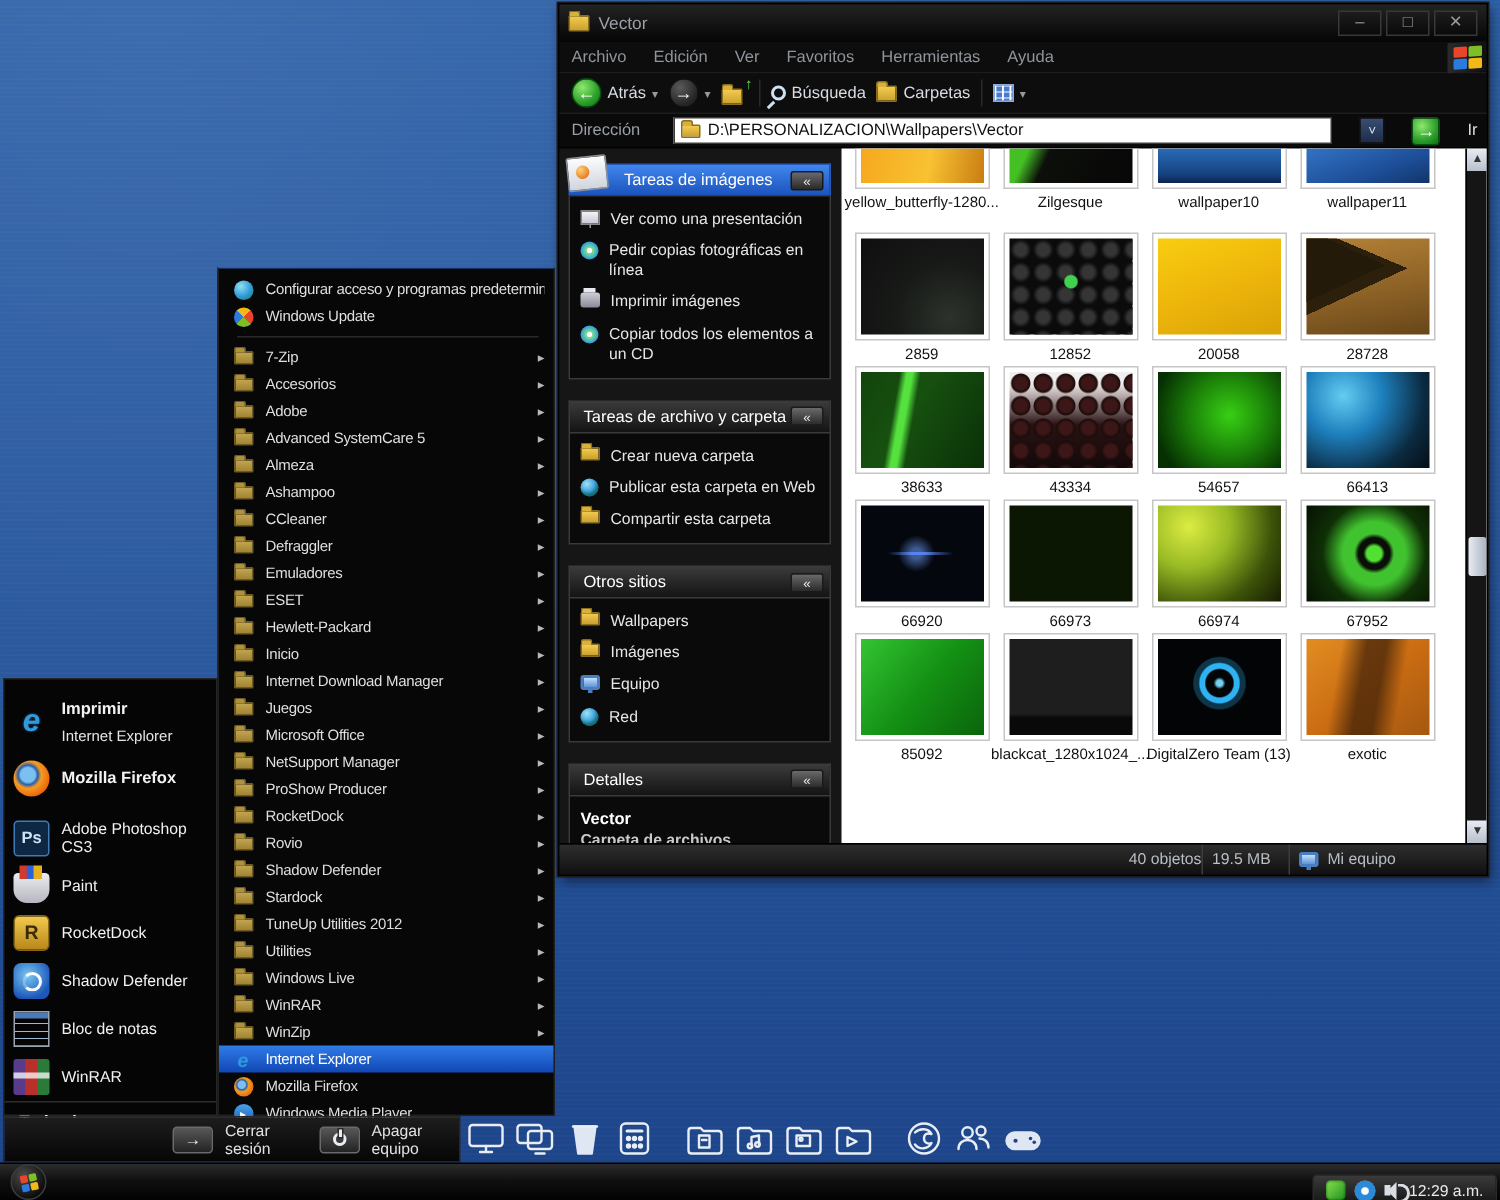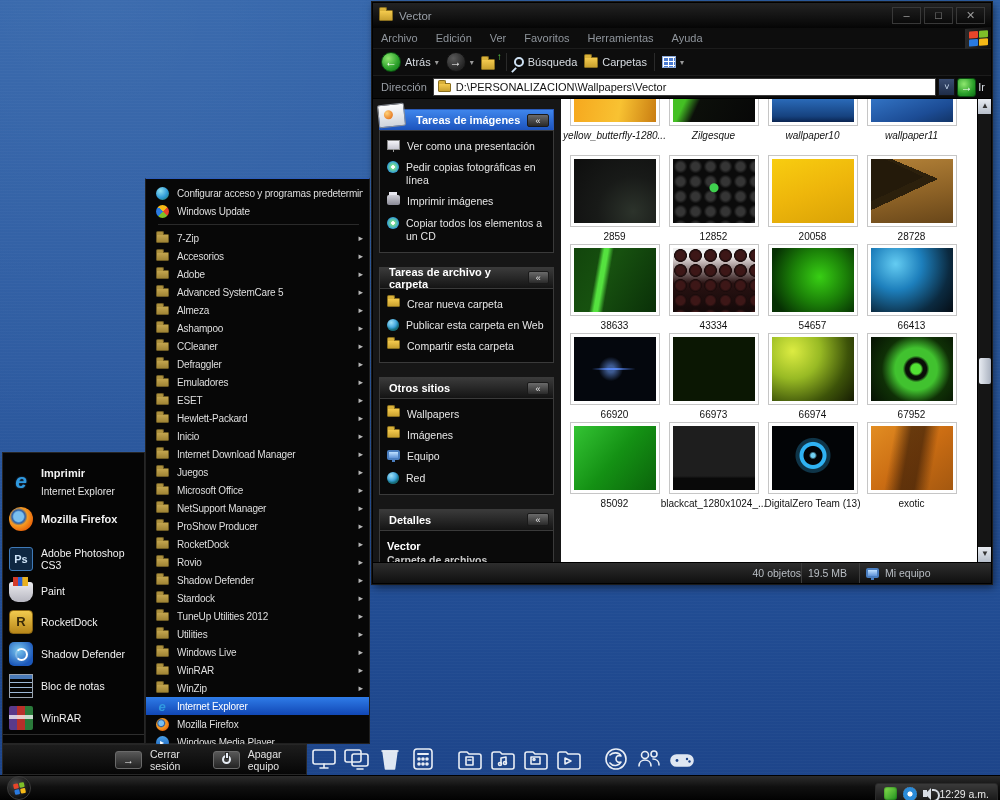--- a/index.html
+++ b/index.html
@@ -43,48 +43,48 @@
   .circ.green{background:radial-gradient(circle at 35% 30%,#8fe86f,#2a9f2a 60%,#0f6f17);border:1px solid #0a4f10;}
   .circ.gray{background:radial-gradient(circle at 35% 30%,#5a5a5a,#242424 70%);border:1px solid #111;}
   .dd{color:#9a9a9a;font-size:8px;}
   .upwrap{position:relative;width:18px;height:15px;}
   .upwrap .ficon{position:absolute;bottom:0;left:0;}
   .upwrap .uparr{position:absolute;right:-3px;top:-4px;color:#5fdf4f;font-size:10px;font-weight:bold;}
   .tsep{width:1px;height:18px;background:#2a2a2a;}
   .mag{width:10px;height:10px;border:2px solid #cfe2f4;border-radius:50%;position:relative;flex:none;}
   .mag::after{content:"";position:absolute;width:2px;height:6px;background:#cfe2f4;transform:rotate(45deg);left:-3px;top:8px;}
   .views{width:14px;height:12px;background:#4a7ad0;border:1px solid #8aa8d8;background-image:linear-gradient(#fff 1px,transparent 1px),linear-gradient(90deg,#fff 1px,transparent 1px);background-size:5px 4px;flex:none;}
-  .addrbar{height:23px;background:#0a0a0a;border-bottom:1px solid #000;display:flex;align-items:center;gap:2px;padding:0 4px;flex:none;}
+  .addrbar{height:23px;background:#0a0a0a;border-bottom:1px solid #000;display:flex;align-items:center;gap:18px;padding:0 4px;flex:none;}
   .addrlabel{color:#9a9fa6;font-size:11px;padding:0 4px;}
   .addrinput{flex:1;height:18px;background:#fff;border:1px solid #3a3a3a;display:flex;align-items:center;gap:5px;padding:0 4px;}
   .addrinput span{font-size:11px;color:#111;}
   .addrdd{width:17px;height:18px;background:linear-gradient(#3a4d72,#1e2c48);border:1px solid #111;color:#cfe0f4;font-size:9px;text-align:center;line-height:17px;}
   .gobtn{width:19px;height:19px;border-radius:3px;background:radial-gradient(circle at 35% 30%,#8fe86f,#2a9f2a 60%,#0f6f17);border:1px solid #0a4f10;color:#fff;text-align:center;line-height:17px;font-size:12px;font-weight:bold;}
   .golabel{color:#d8dde3;font-size:11px;padding-right:2px;}
 
   .contentrow{flex:1;display:flex;min-height:0;}
   
   .taskpane{width:188px;background:#161616;padding:10px 7px 0 6px;flex:none;overflow:hidden;}
   .section{margin-bottom:14px;position:relative;}
   .sechead{height:21px;display:flex;align-items:center;padding:0 4px 0 9px;border:1px solid #3a3a3a;border-bottom:none;background:linear-gradient(#3a3a3a,#141414);}
   .sechead.blue{background:linear-gradient(#3f86ec,#1c53bd);border-color:#2a5ab8;padding-left:36px;}
-  .sechead .st{color:#fff;font-size:11px;font-weight:bold;}
+  .sechead .st{color:#fff;font-size:11px;font-weight:normal;}
   .chev{margin-left:auto;width:22px;height:13px;background:linear-gradient(#6a6a6a,#2a2a2a);border:1px solid #1a1a1a;border-radius:2px;color:#e8e8e8;font-size:9px;line-height:12px;text-align:center;}
   .imgtask-icon{position:absolute;left:-1px;top:-5px;width:27px;height:23px;background:linear-gradient(#fdfdfd,#cfd4dc);border:1px solid #8a8f98;border-radius:2px;transform:rotate(-6deg);z-index:2;}
   .imgtask-icon::after{content:"";position:absolute;left:5px;top:5px;width:9px;height:9px;border-radius:50%;background:radial-gradient(circle at 35% 30%,#ffd27a,#e8812a 70%);}
   .secbody{border:1px solid #3a3a3a;background:#0a0a0a;padding:9px 6px 7px 7px;}
   .titem{display:flex;align-items:flex-start;gap:7px;margin-bottom:8px;cursor:default;}
   .titem:last-child{margin-bottom:2px;}
   .titem span{color:#e6e6e6;font-size:10.5px;line-height:1.25;}
   .dname{color:#fff;font-size:11px;font-weight:bold;}
   .dtype{color:#c9c9c9;font-size:10.5px;margin:2px 0 8px;font-weight:bold;}
 
   
   .files{flex:1;background:#fff;position:relative;overflow:hidden;padding:0 14px 0 4px;}
-  .prow{display:flex;margin-bottom:14px;font-style:italic;}
+  .prow{display:flex;margin-bottom:14px;}
   .grid{display:flex;flex-wrap:wrap;row-gap:2px;}
   .cell{width:99px;display:flex;flex-direction:column;align-items:center;}
   .frame{width:90px;height:72px;background:#fff;border:1px solid #c6c6c6;padding:3px;}
   .cell.partial .frame{height:27px;padding-top:0;border-top:none;}
   .th{width:100%;height:100%;}
   .fname{font-size:10px;color:#111;margin-top:4px;white-space:nowrap;}
   
   .vscroll{position:absolute;right:0;top:0;bottom:0;width:14px;background:#151515;border-left:1px solid #000;}
   .sbtn2{position:absolute;left:0;width:14px;height:15px;background:linear-gradient(#e8ecf2,#b8c0cc);color:#333;font-size:8px;text-align:center;line-height:14px;}
   .sbtn2.up{top:0;} .sbtn2.dn{bottom:0;}

